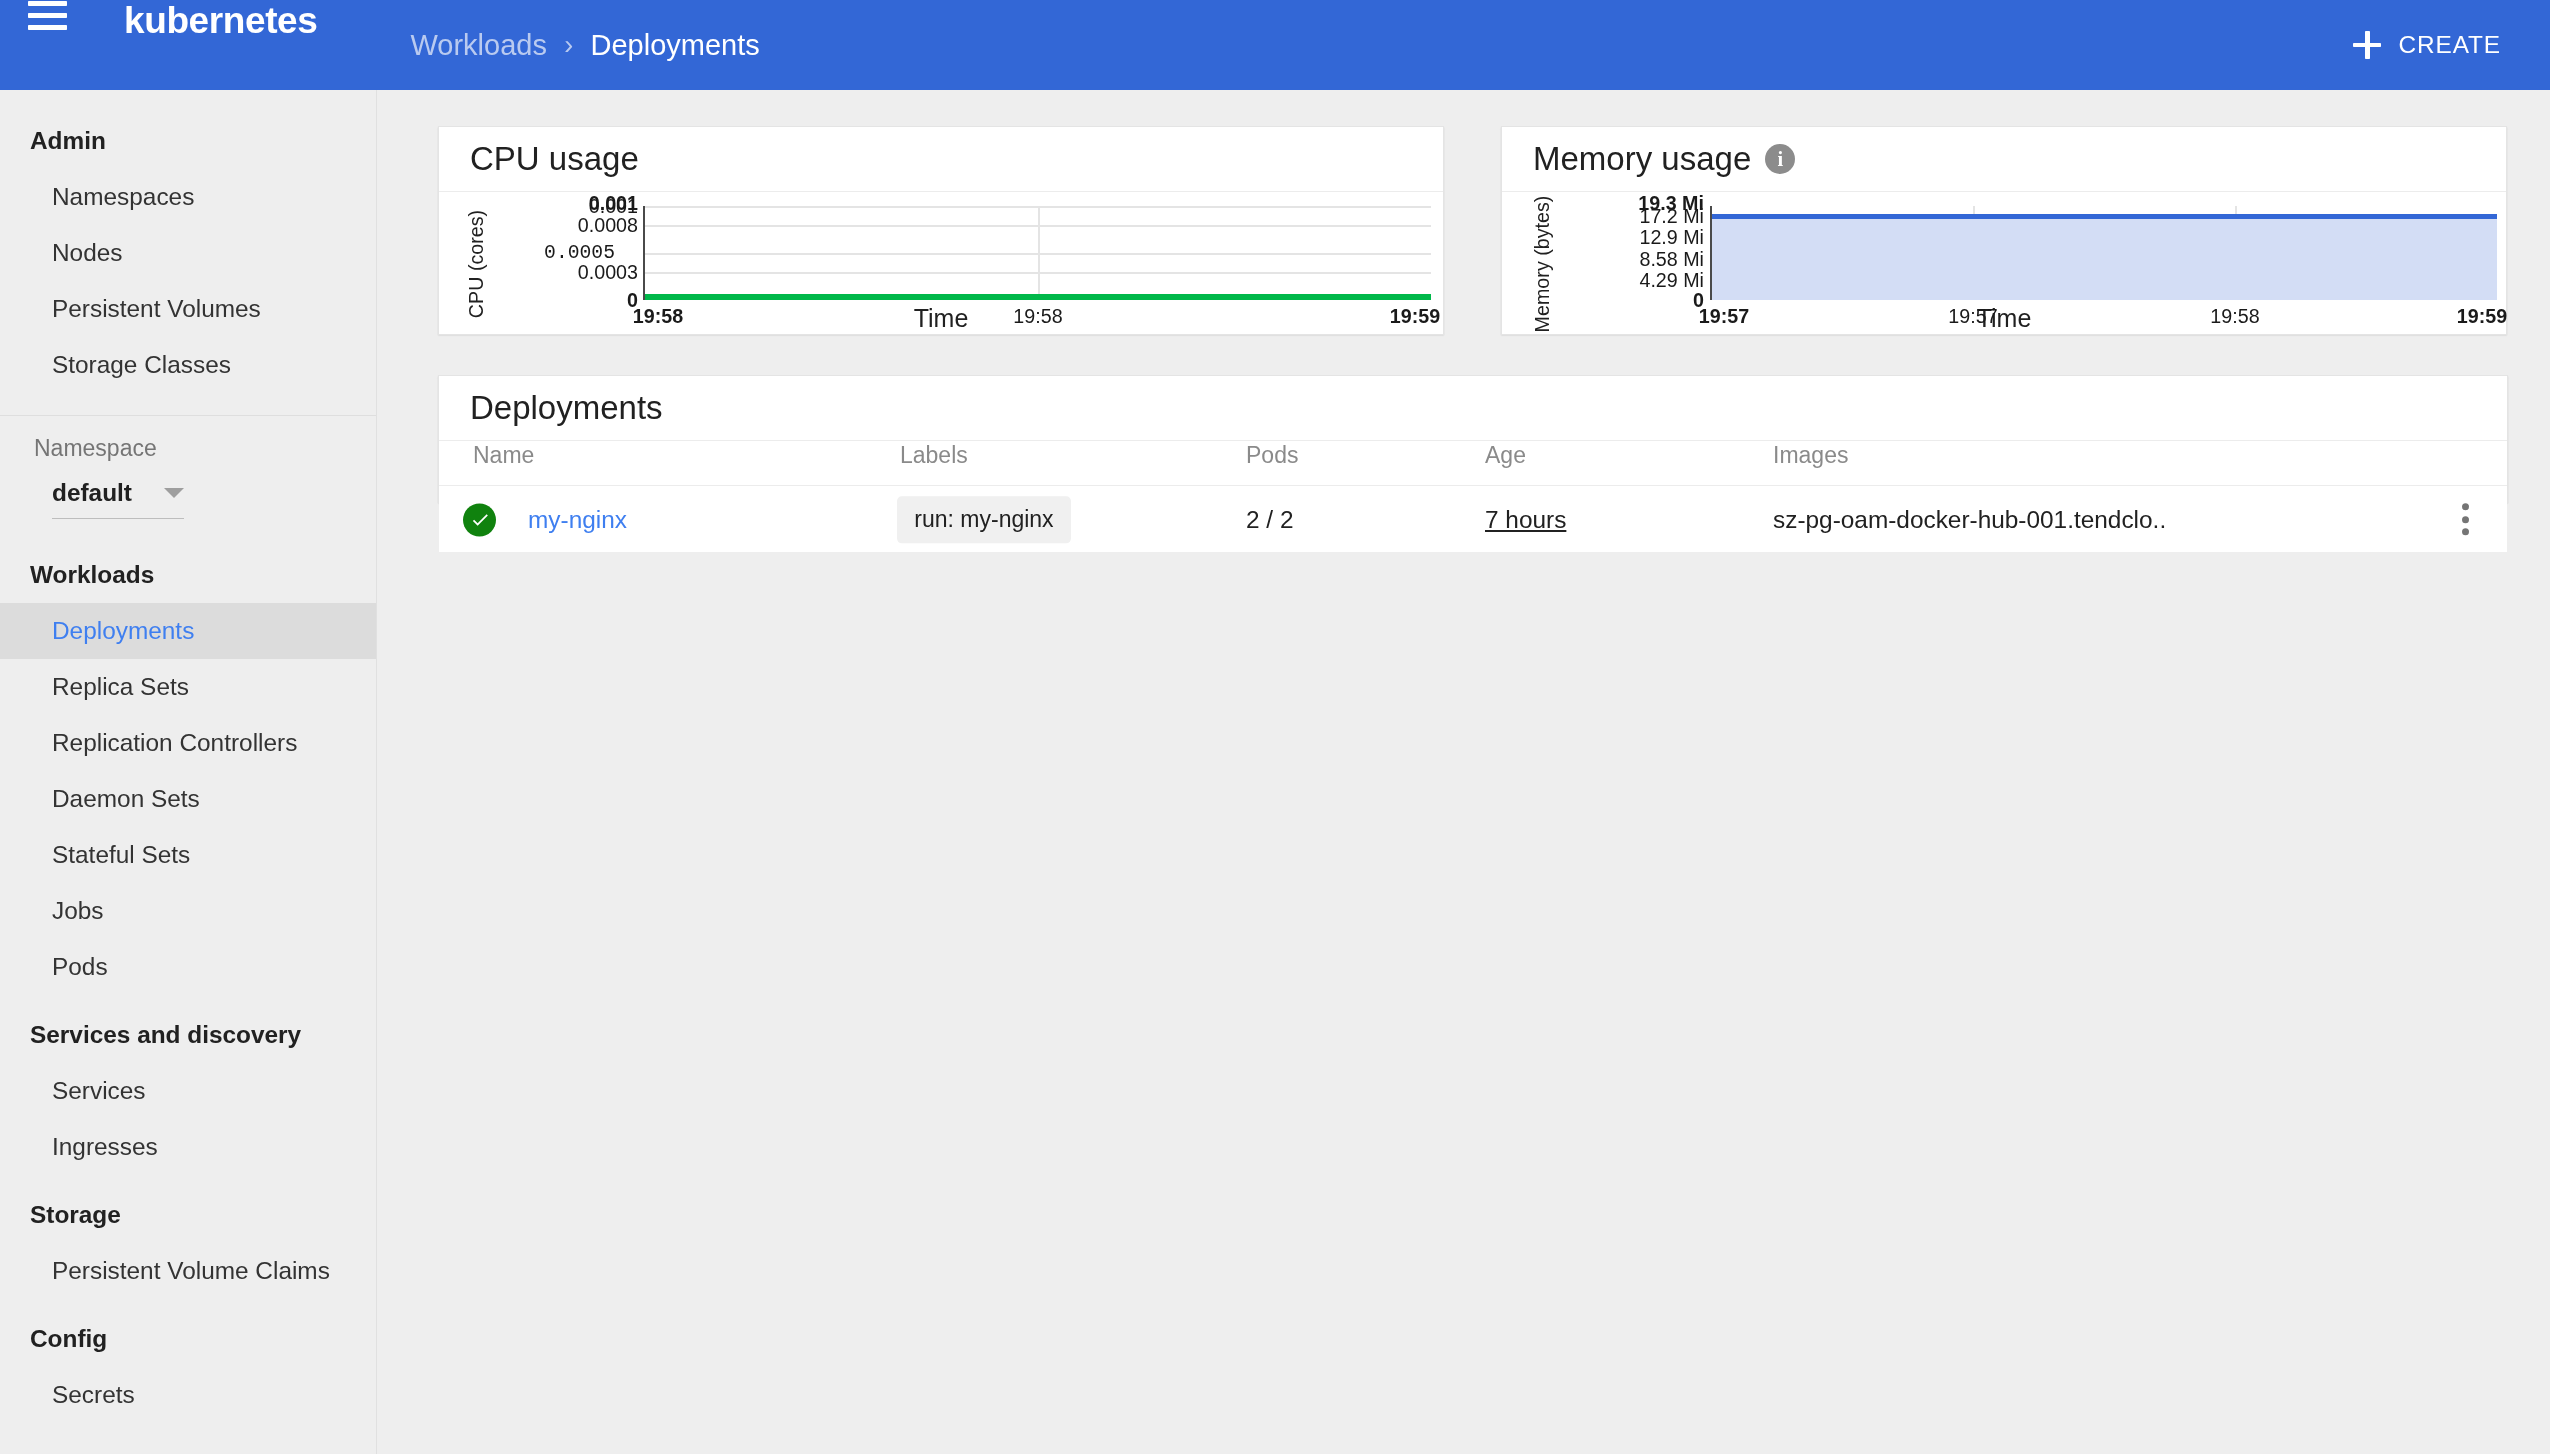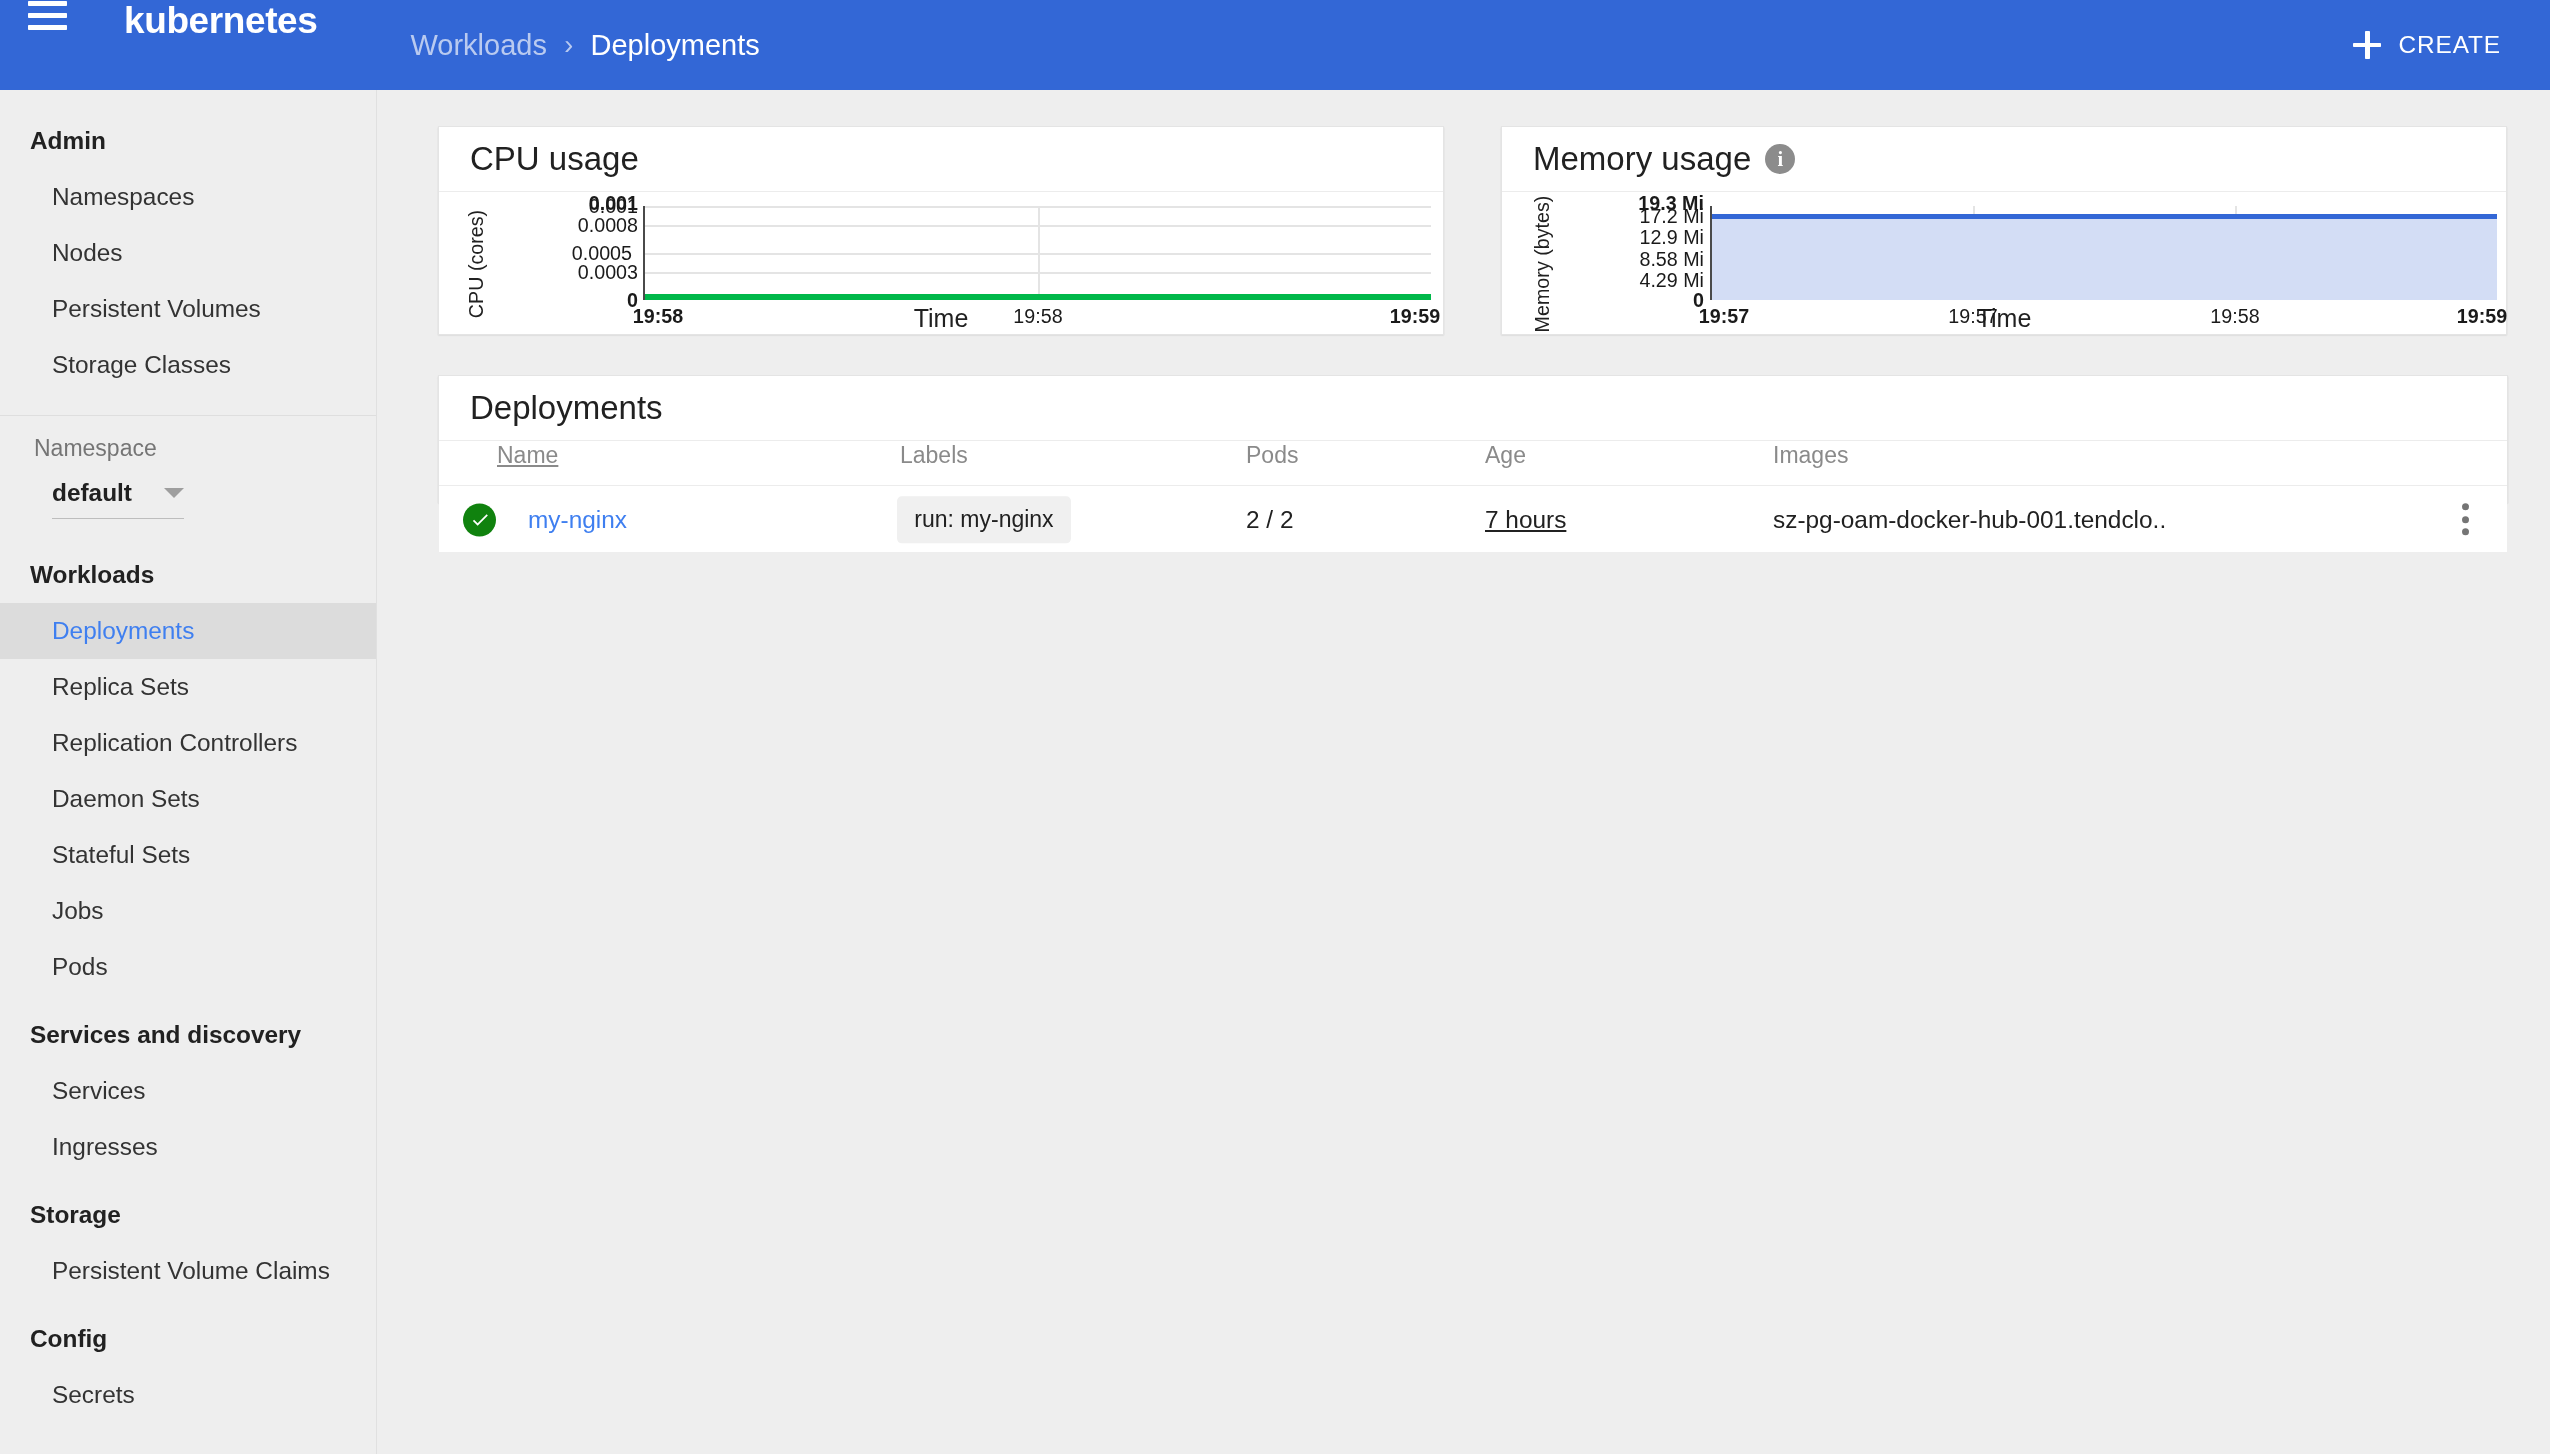--- a/index.html
+++ b/index.html
@@ -243,21 +243,21 @@
           <div class="gridline" style="top: 19px;"></div>
           <div class="gridline" style="top: 47px;"></div>
           <div class="gridline" style="top: 66px;"></div>
           <div class="vgrid" style="left: 393px;"></div>
           <div style="position: absolute; left: 0px; width: 100%; height: 6.3px; background: rgb(0, 184, 74); top: 88px;"></div>
         </div>
         <div class="yaxis-line" style="left: 204px; top: 14px; height: 94px;"></div>
         <div class="ytick bold" style="right: 805px; top: 11px;">0.001</div>
         <div class="ytick" style="right: 805px; top: 14px;">0.001</div>
         <div class="ytick" style="right: 805px; top: 33px;">0.0008</div>
-        <div class="ytick" style="right: 811px; top: 61px;">0.0005</div>
+        <div class="ytick" style="right: 828px; top: 61px; font-family: Liberation Mono, monospace;">0.0005</div>
         <div class="ytick" style="right: 805px; top: 80px;">0.0003</div>
         <div class="ytick bold" style="right: 805px; top: 108px;">0</div>
         <div class="xtick bold" style="left: 219px; top: 113px;">19:58</div>
         <div class="xtick" style="left: 599px; top: 113px;">19:58</div>
         <div class="xtick bold" style="left: 976px; top: 113px;">19:59</div>
       </div>
   </div>
 
   <div class="card" id="mem-card">
     <div class="card-head">
@@ -290,21 +290,21 @@
         <div class="xtick bold" style="left: 980px; top: 113px;">19:59</div>
       </div>
   </div>
 
   <div class="card" id="deploy-card">
     <div class="card-head">
       <span class="table-title">Deployments</span>
     </div>
 
     <div id="deploy-head">
-      <span class="col-h" style="left:58px;text-decoration:underline;">Name</span>
+      <span class="col-h" style="left:34px;">Name</span>
       <span class="col-h" style="left:461px;">Labels</span>
       <span class="col-h" style="left:807px;">Pods</span>
       <span class="col-h" style="left:1046px;">Age</span>
       <span class="col-h" style="left:1334px;">Images</span>
     </div>
 
     <div id="deploy-row">
       <span id="status-icon">
         <svg viewBox="0 0 24 24">
             <path d="M9 16.2 4.8 12l-1.4 1.4L9 19 21 7l-1.4-1.4z" fill="#ffffff"></path>

